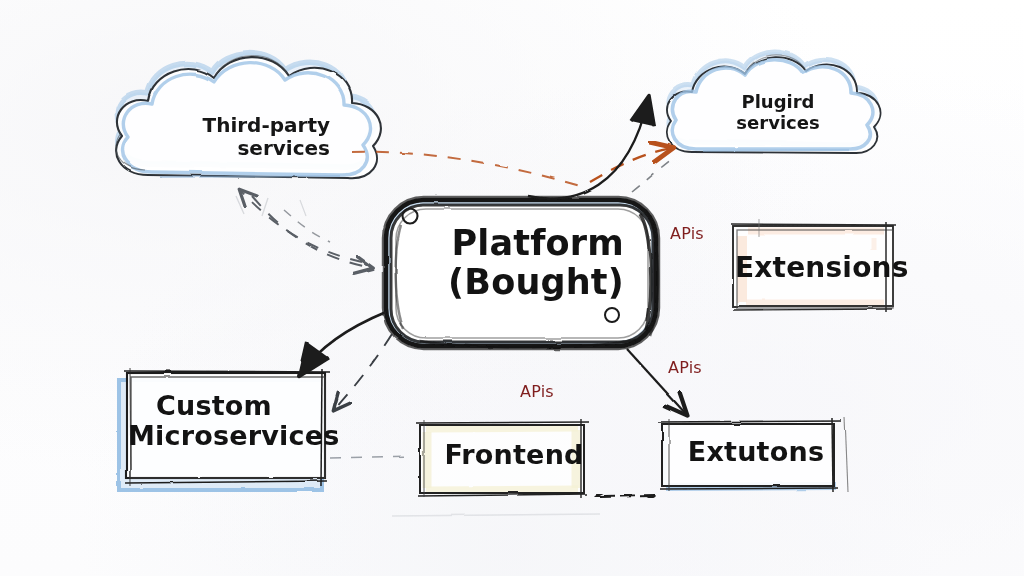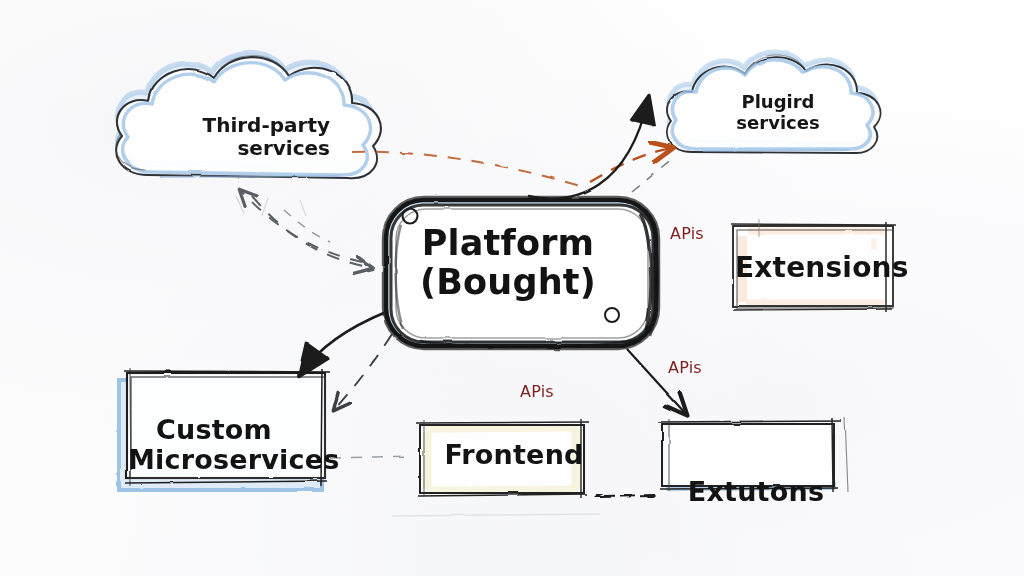--- a/index.html
+++ b/index.html
@@ -281,31 +281,31 @@
       <path d="M300,200 L306,216" stroke="#9aa0a7" stroke-width="1.2" fill="none"></path>
     </g>
   </svg>
 
   <div class="cloud-label" style="left:166px; top:114px; width:164px; font-size:20px;text-align:right;">Third-party
 services</div>
 
   <div class="cloud-label" style="left:700px; top:92px; width:156px; font-size:18px;">Plugird
 services</div>
 
-  <div class="node-label" style="left:392px; top:224px; width:232px; font-size:35px;">Platform
+  <div class="node-label" style="left:392px; top:224px; width:232px; font-size:35px;text-align:right;">Platform
 (Bought)</div>
 
   <div class="node-label" style="left:735px; top:252px; width:138px; font-size:28px;">Extensions</div>
 
-  <div class="node-label" style="left:128px; top:391px; width:172px; font-size:27px;margin-top:24px;">Custom
+  <div class="node-label" style="left:128px; top:391px; width:172px; font-size:27px;">Custom
 Microservices</div>
 
   <div class="node-label" style="left:422px; top:440px; width:184px; font-size:27px;">Frontend</div>
 
-  <div class="node-label" style="left:664px; top:437px; width:184px; font-size:27px;margin-top:40px;">Extutons</div>
+  <div class="node-label" style="left:664px; top:437px; width:184px; font-size:27px;">Extutons</div>
 
   <div class="edge-label" style="left:670px; top:224px;">APis</div>
 
   <div class="edge-label" style="left:520px; top:382px;">APis</div>
 
   <div class="edge-label" style="left:668px; top:358px;">APis</div>
 
 </div>
 
 </body></html>

